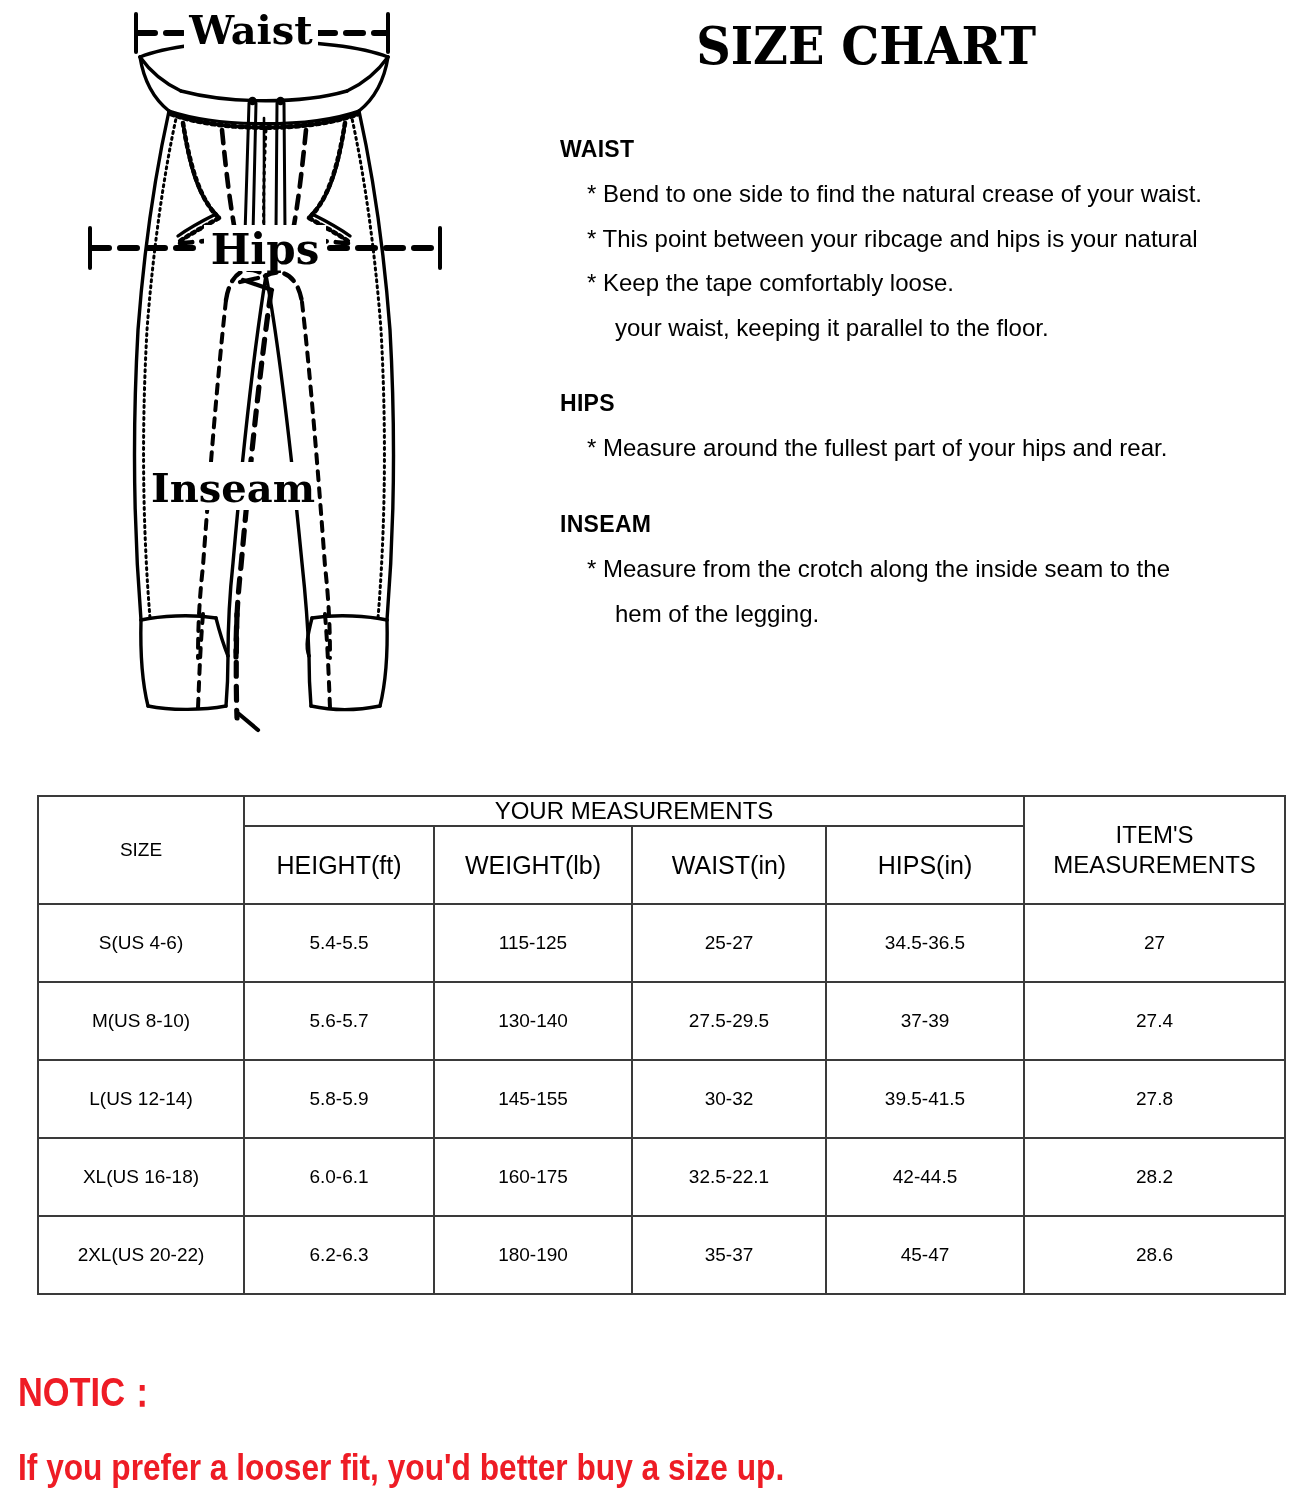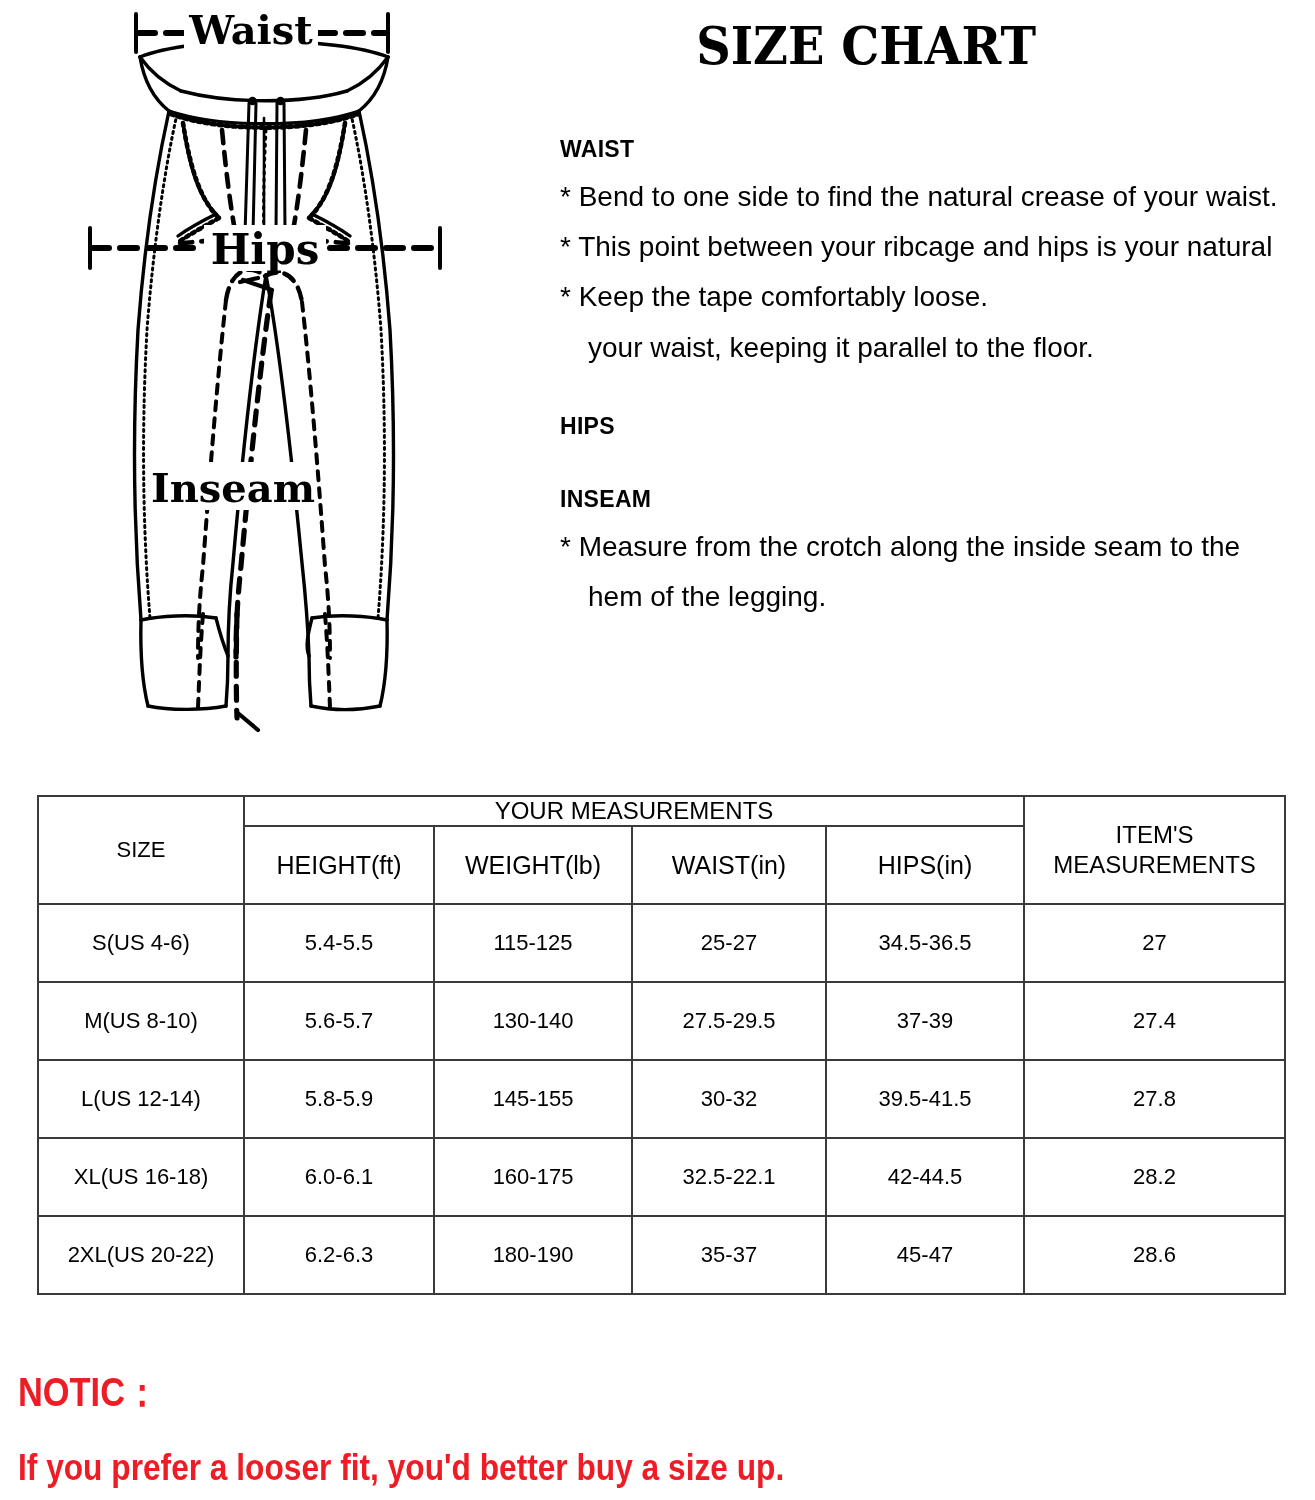--- a/index.html
+++ b/index.html
@@ -47,23 +47,24 @@
     white-space: nowrap;
   }
 
   .sect { margin-top: 0px; }
   .sect-head {
     font-size: 23px;
     font-weight: bold;
     letter-spacing: 0.3px;
   }
   .sect-line {
-    font-size: 28px;
+    font-size: 24px;
     line-height: 1.40;
     white-space: pre-wrap;
+    margin-left: 27px;
   }
   .sect-line.indent { padding-left: 28px; }
 
   #waist-section { margin-top: 64px; }
   #waist-section .sect-head { margin-bottom: 14px; }
   #hips-section { margin-top: 46px; }
   #hips-section .sect-head { margin-bottom: 14px; }
   #inseam-section { margin-top: 46px; }
   #inseam-section .sect-head { margin-bottom: 14px; }
   .sect-line { margin-bottom: 11px; }
@@ -77,21 +78,21 @@
   }
   table.size-table {
     border-collapse: collapse;
     width: 1247px;
     table-layout: fixed;
   }
   table.size-table td {
     border: 2px solid #3a3a3a;
     text-align: center;
     vertical-align: middle;
-    font-size: 22px;
+    font-size: 19px;
     font-family: "Liberation Sans", sans-serif;
     padding: 0;
   }
   table.size-table td.hdr-group { font-size: 24px; }
   table.size-table td.hdr-col   { font-size: 25px; margin-left: 22px; }
   table.size-table tr.data-row td { height: 76px; text-align: center; }
   .cell-two-line { line-height: 1.25; }
 
   
   #notice-block {
@@ -245,20 +246,21 @@
   <div class="sect" id="waist-section">
     <div class="sect-head">WAIST</div>
     <div class="sect-line">* Bend to one side to find the natural crease of your waist.</div>
     <div class="sect-line">* This point between your ribcage and hips is your natural</div>
     <div class="sect-line">* Keep the tape comfortably loose.</div>
     <div class="sect-line indent">your waist, keeping it parallel to the floor.</div>
   </div>
 
   <div class="sect" id="hips-section">
     <div class="sect-head">HIPS</div>
+    <div class="sect-line">* Measure around the fullest part of your hips and rear.</div>
   </div>
 
   <div class="sect" id="inseam-section">
     <div class="sect-head">INSEAM</div>
     <div class="sect-line">* Measure from the crotch along the inside seam to the</div>
     <div class="sect-line indent">hem of the legging.</div>
   </div>
 </div>
 
 <div id="size-table-wrap">

